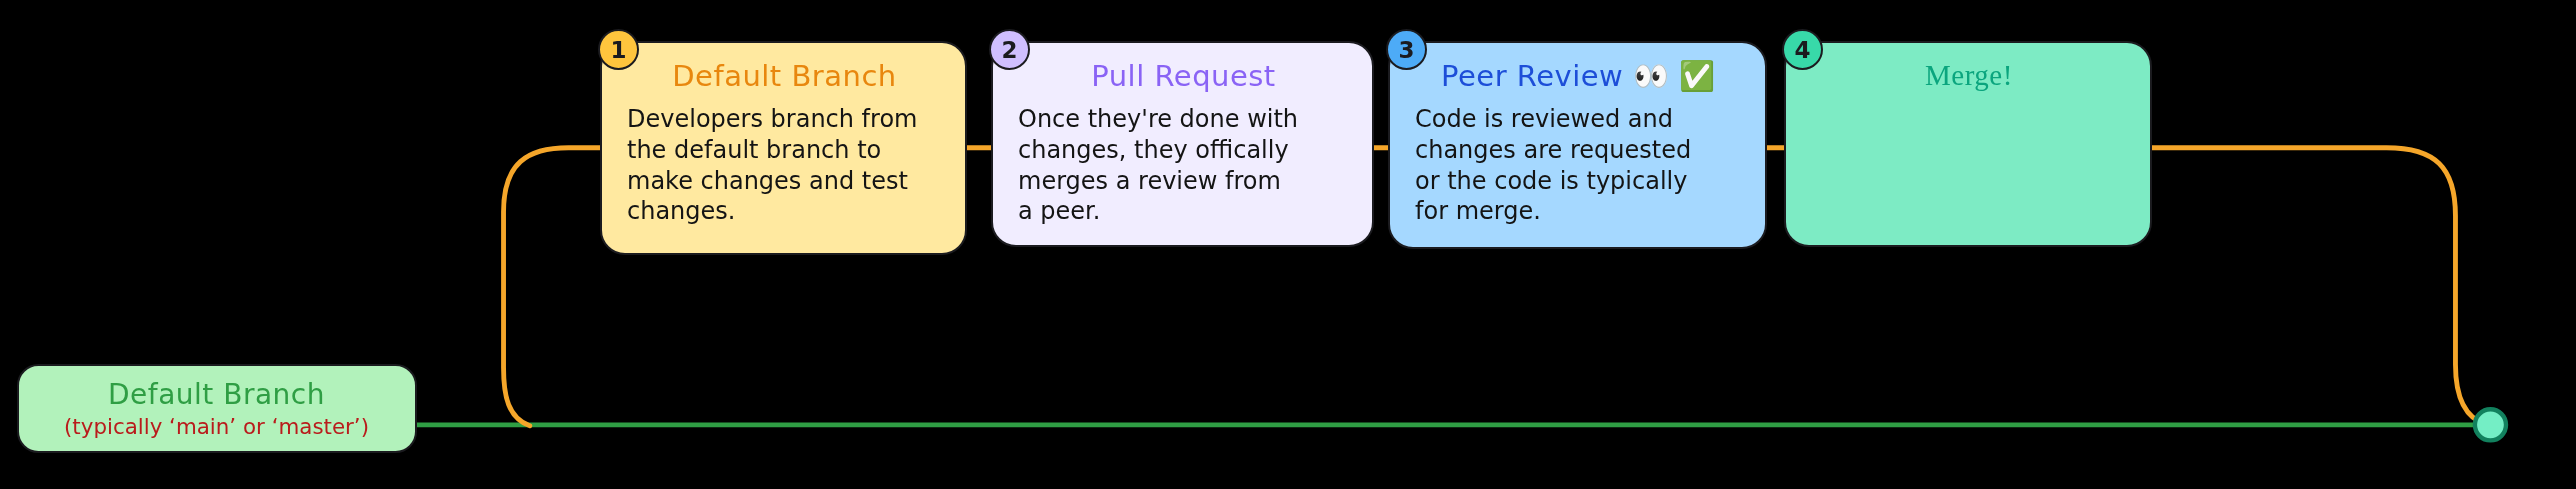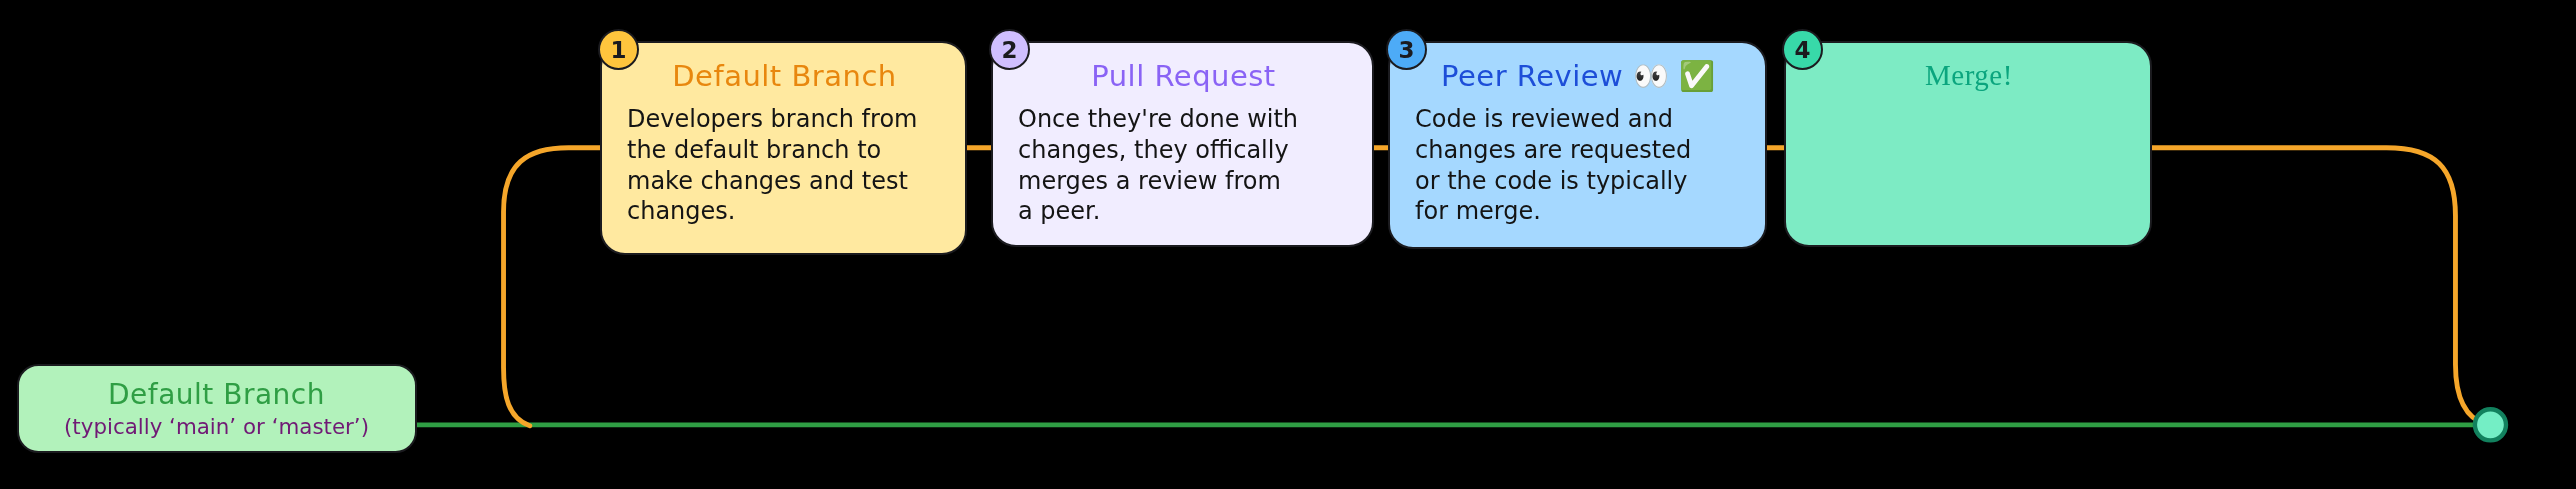--- a/index.html
+++ b/index.html
@@ -118,17 +118,17 @@
 
   <div class="step-card card-4" style="background: rgb(125, 235, 196);">
     <div class="badge" style="background: rgb(56, 217, 169);">4</div>
     <div class="step-title" style="color: rgb(11, 165, 126); font-family: Liberation Serif, serif;">
       <span>Merge!</span><span></span>
     </div>
   </div>
 
   <div class="default-box" style="background: rgb(178, 242, 187);">
     <div class="default-title" style="color: rgb(47, 158, 68);">Default Branch</div>
-    <div class="default-subtitle" style="color: #701a75;">(typically ‘main’ or ‘master’)</div>
+    <div class="default-subtitle" style="color: #b91c1c;">(typically ‘main’ or ‘master’)</div>
   </div>
 
 </div>
 
 
 </body></html>

